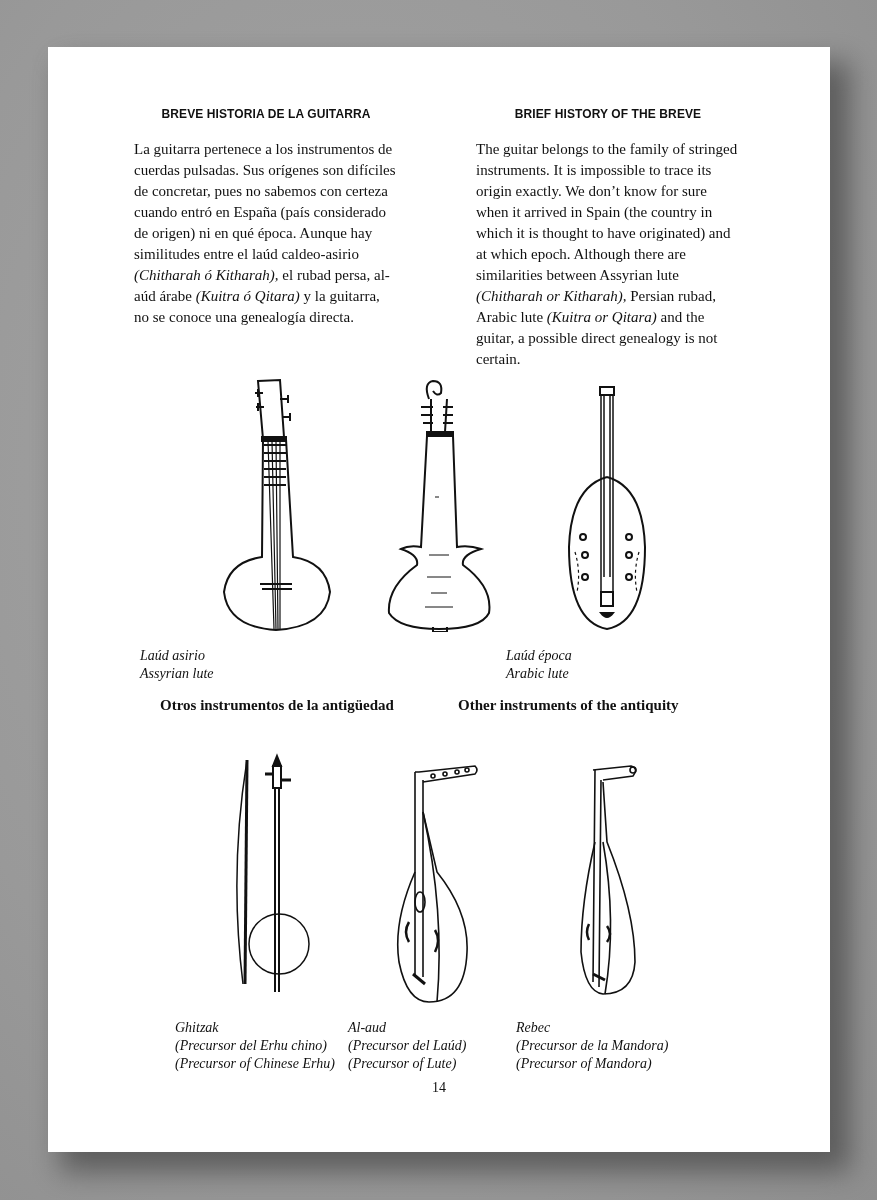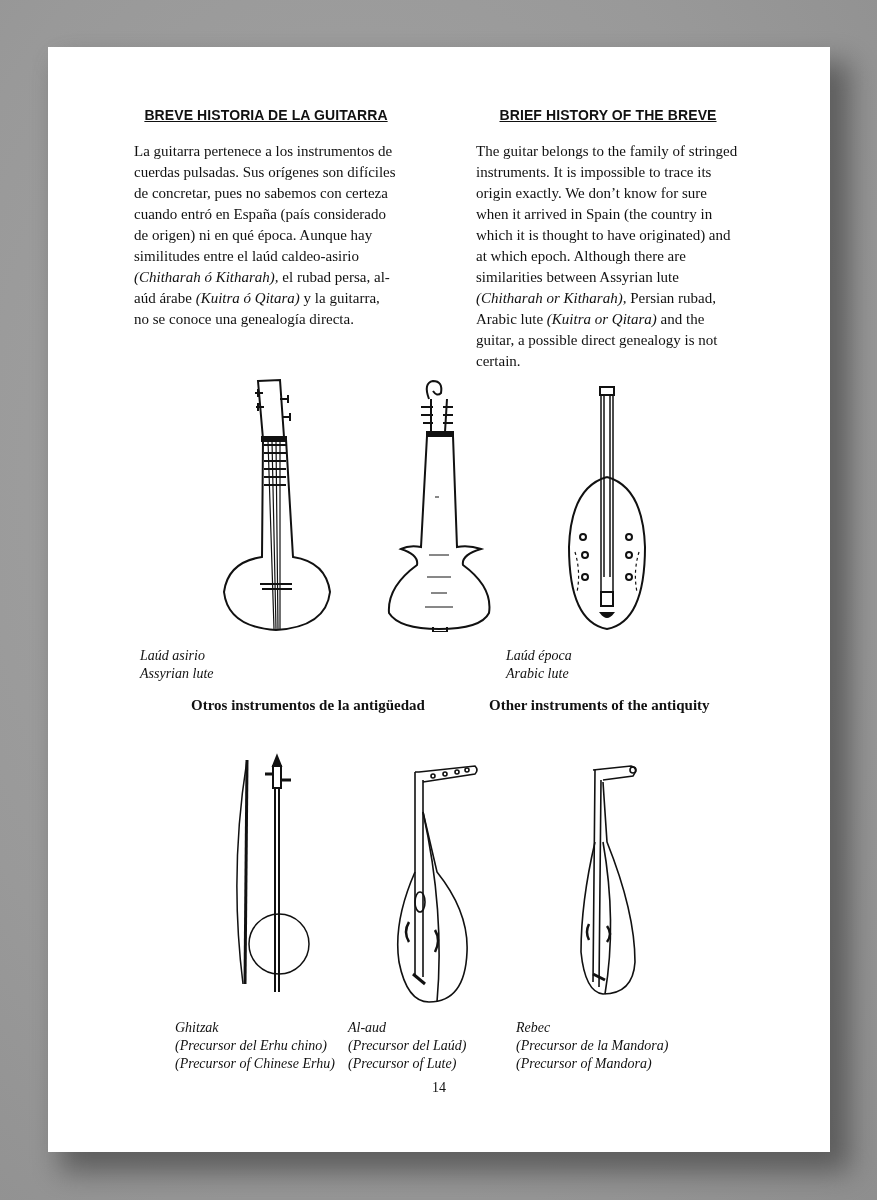--- a/index.html
+++ b/index.html
@@ -13,28 +13,28 @@
     background:#4a4a4a; filter: blur(14px); opacity:0.75;
   }
   .page {
     position:absolute; left:48px; top:47px; width:782px; height:1105px;
     background:#fff; color:#111;
   }
   .col { position:absolute; top:60px; width:300px; }
   .col.left { left:68px; }
   .col.right { left:410px; width:300px; }
   .col h2 {
-    font-family:"Liberation Sans", sans-serif; font-weight:bold; font-size:14px;
-    margin:0 0 8px 0; text-align:center; letter-spacing:0.1px;text-decoration:underline;
+    font-family:"Liberation Sans", sans-serif; font-weight:bold; font-size:12px;
+    margin:0 0 8px 0; text-align:center; letter-spacing:0.1px;
   }
   .col p { margin:18px; font-size:15px; line-height:21px; }
   .col p i { font-style:italic; }
   .fig { position:absolute; }
   .cap { position:absolute; text-align:left; font-style:italic; font-size:14px; line-height:18px; width:200px; }
-  .subhead { position:absolute; top:650px; font-weight:bold; font-size:15px;margin-left:31px; }
+  .subhead { position:absolute; top:650px; font-weight:bold; font-size:15px; }
   .pagenum { position:absolute; left:0; width:782px; top:1033px; text-align:center; font-size:14px; }
   svg path, svg line, svg ellipse, svg circle, svg rect { vector-effect:non-scaling-stroke; }
 </style>
 </head>
 <body>
 
 <div class="shadow"></div>
 <div class="page">
 
   <div class="col left">

